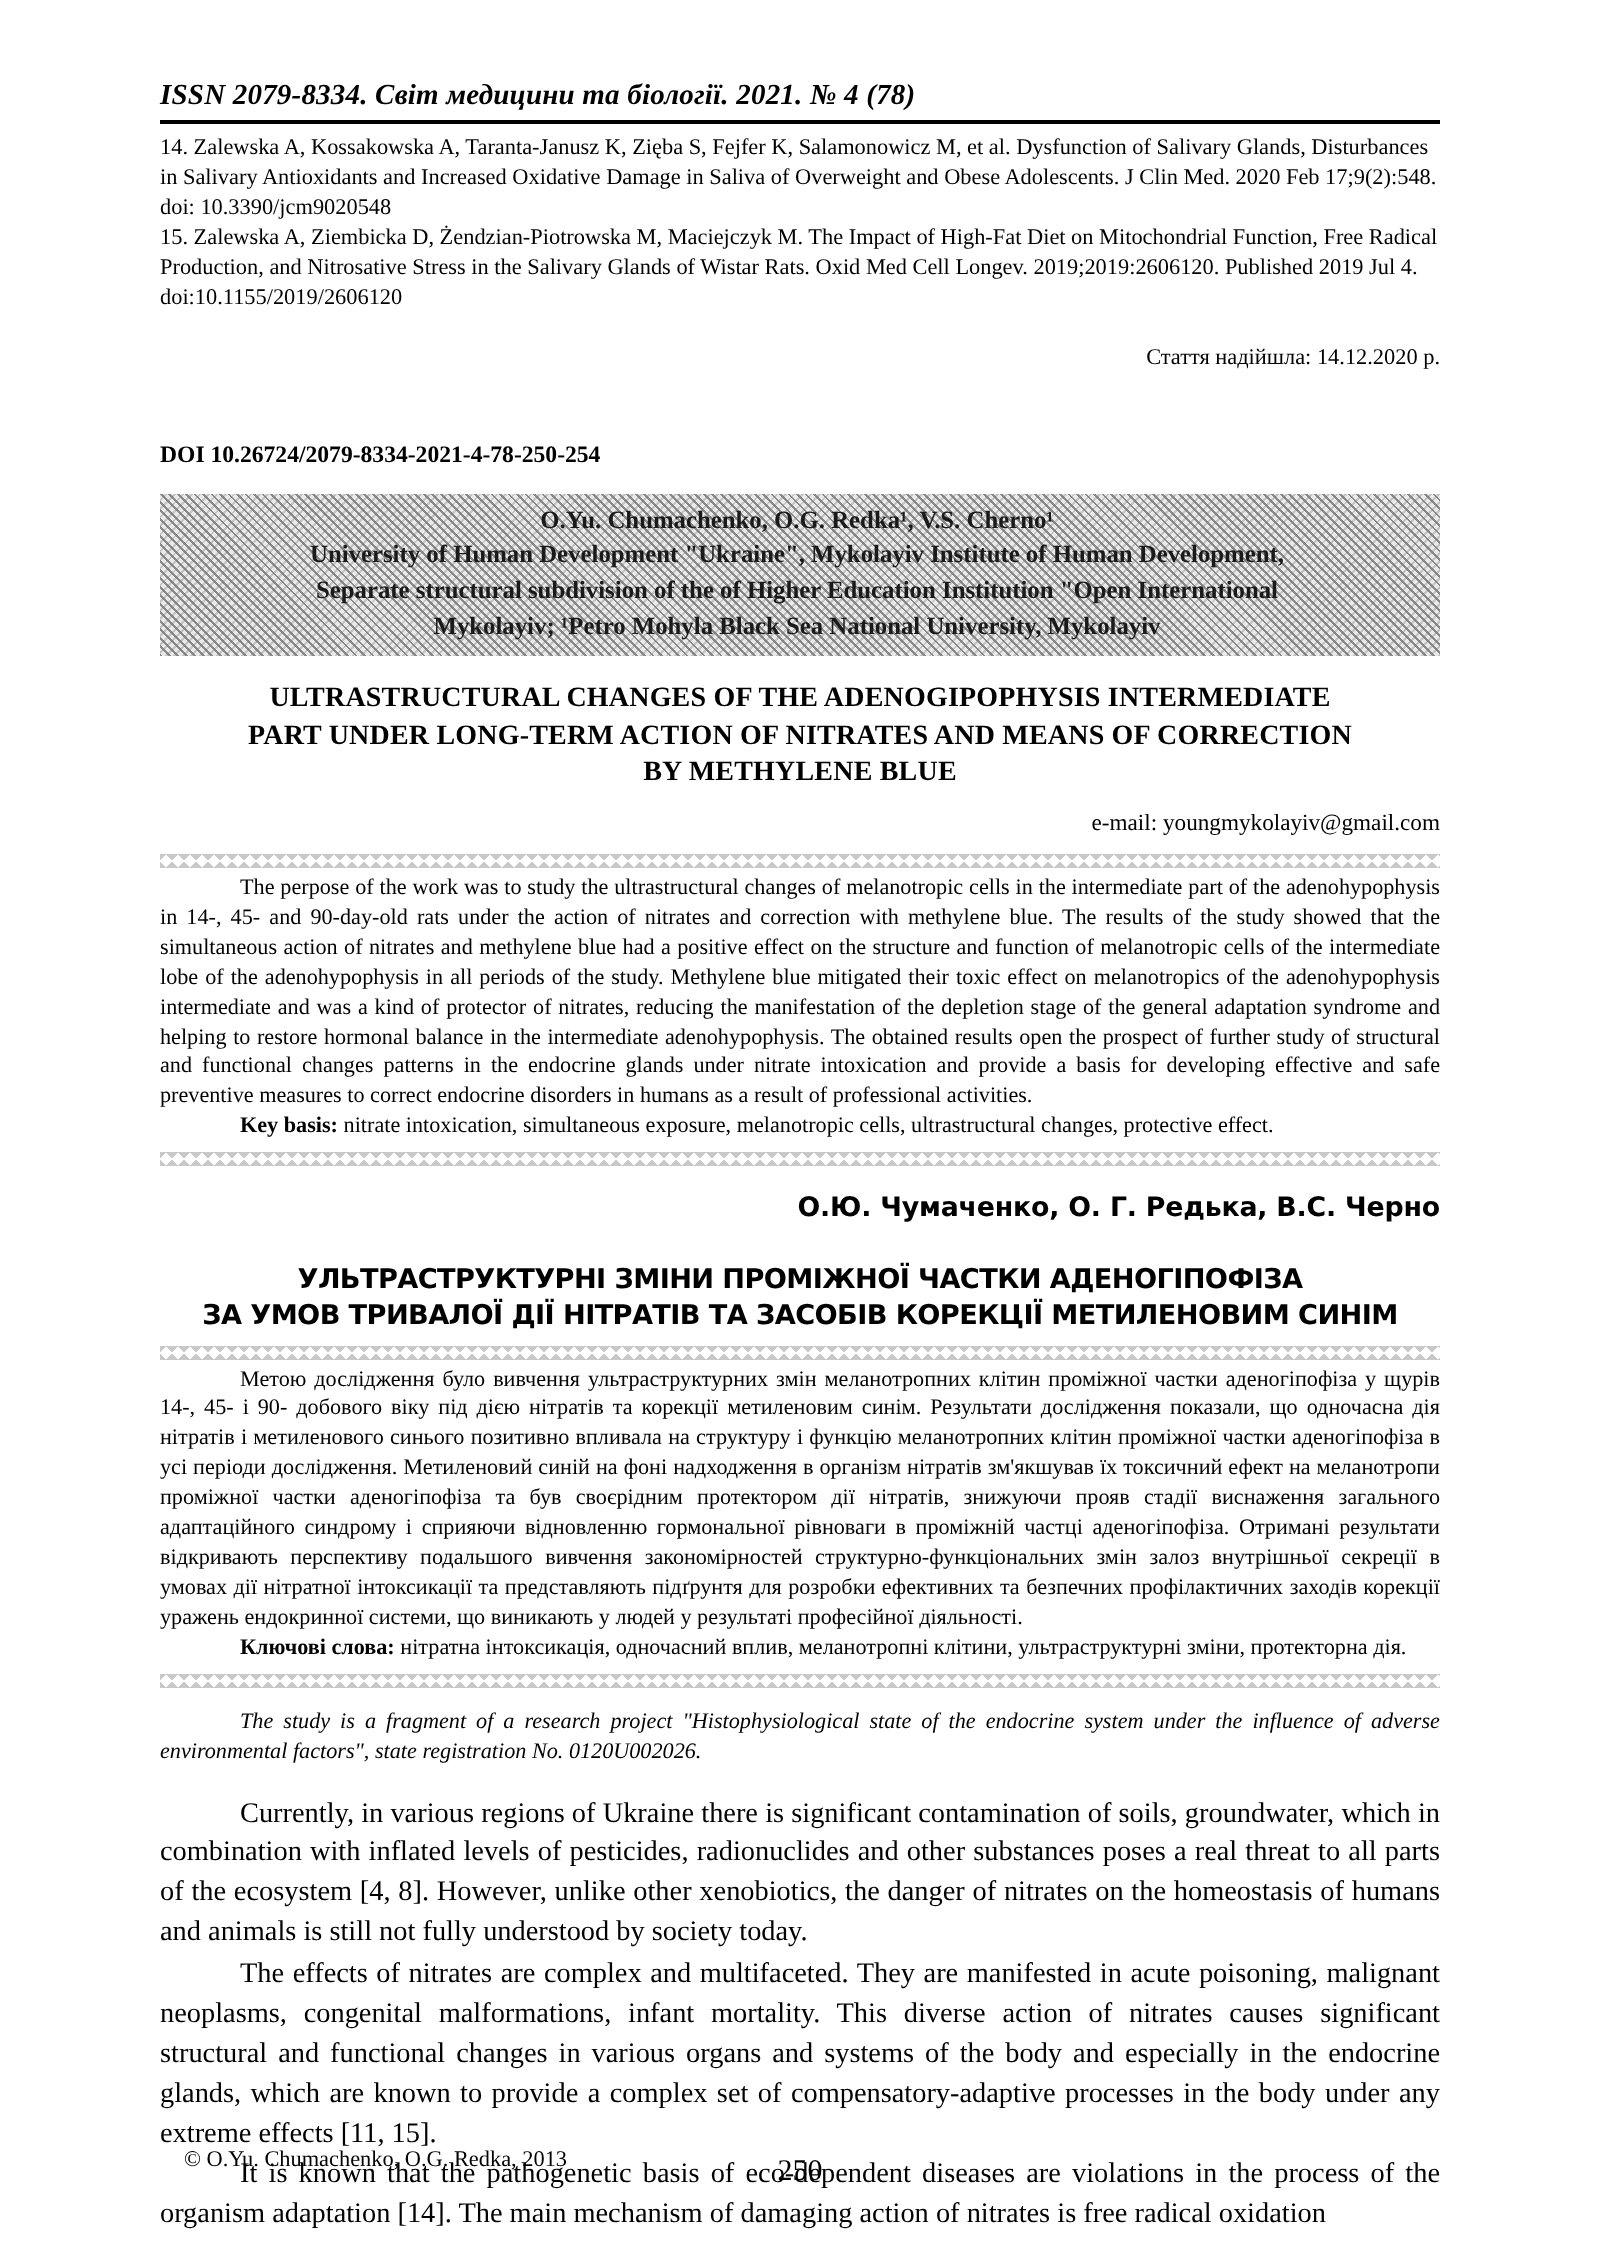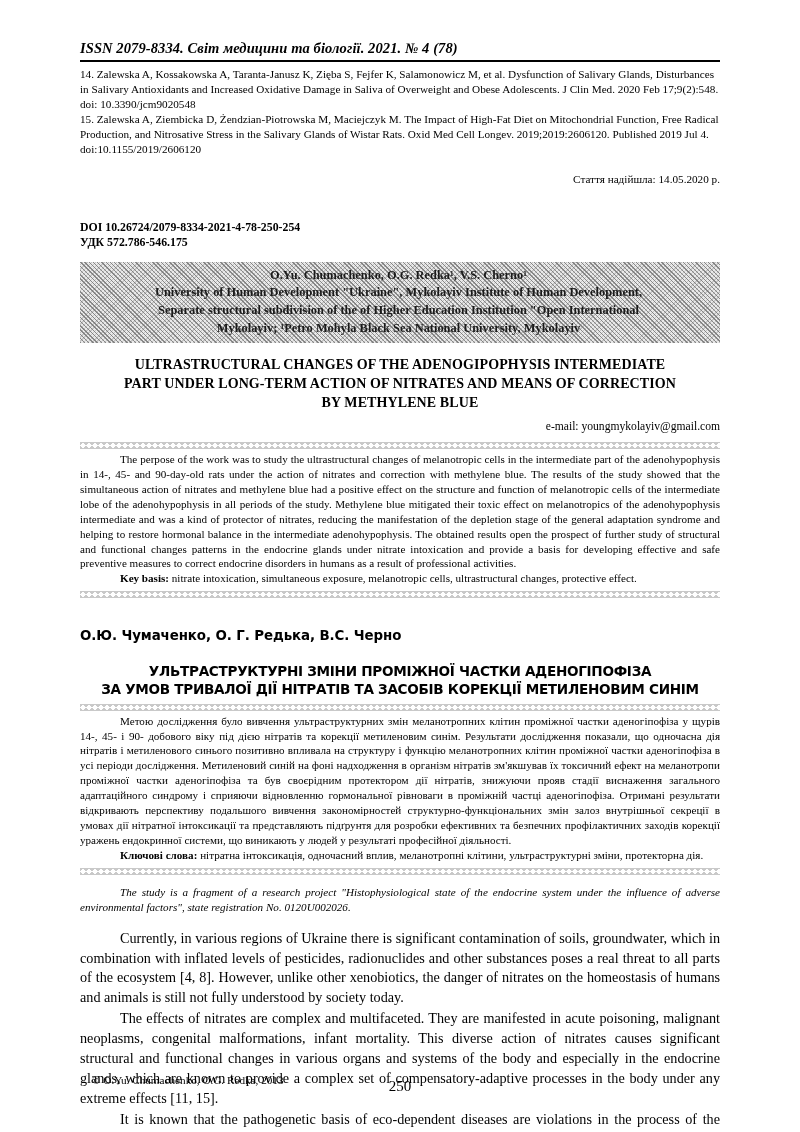--- a/index.html
+++ b/index.html
@@ -131,22 +131,22 @@
     text-align: justify;
     text-justify: inter-word;
     margin: 3px 0 0 0;
   }
   .abstract p { margin: 0; text-indent: 40px; }
   .abstract p.kw { text-indent: 40px; }
   .kw b { font-weight: bold; }
 
   
   .ua-authors {
-    margin-top: 30px;
-    text-align: left;
+    margin-top: 14px;
+    text-align: right;
     font-weight: bold;
     font-size: 13.4px;
     font-family: "DejaVu Sans", "Liberation Sans", sans-serif;
     letter-spacing: -0.1px;
   }
   .ua-title {
     margin-top: 20px;
     text-align: center;
     font-weight: bold;
     font-size: 13.6px;
@@ -204,25 +204,24 @@
 
 <div class="page">
   <div class="content">
 
     <div class="running-head">ISSN 2079-8334. Світ медицини та біології. 2021. № 4 (78)</div>
     <div class="rule-thick"></div>
 
     <div class="ref">14. Zalewska A, Kossakowska A, Taranta-Janusz K, Zięba S, Fejfer K, Salamonowicz M, et al. Dysfunction of Salivary Glands, Disturbances in Salivary Antioxidants and Increased Oxidative Damage in Saliva of Overweight and Obese Adolescents. J Clin Med. 2020 Feb 17;9(2):548. doi: 10.3390/jcm9020548</div>
     <div class="ref">15. Zalewska A, Ziembicka D, Żendzian-Piotrowska M, Maciejczyk M. The Impact of High-Fat Diet on Mitochondrial Function, Free Radical Production, and Nitrosative Stress in the Salivary Glands of Wistar Rats. Oxid Med Cell Longev. 2019;2019:2606120. Published 2019 Jul 4. doi:10.1155/2019/2606120</div>
 
-    <div class="received">Стаття надійшла: 14.05.2020 р.</div>
+    <div class="received">Стаття надійшла: 14.12.2020 р.</div>
 
     <div class="doi-block">
       <div>DOI 10.26724/2079-8334-2021-4-78-250-254</div>
-      <div>УДК 572.786-546.175</div>
     </div>
 
     <div class="author-band">
       <span class="names">O.Yu. Chumachenko, O.G. Redka¹, V.S. Cherno¹</span>
       <span class="affil">University of Human Development "Ukraine", Mykolayiv Institute of Human Development,</span>
       <span class="affil">Separate structural subdivision of the of Higher Education Institution "Open International</span>
       <span class="affil">Mykolayiv;  ¹Petro Mohyla Black Sea National University, Mykolayiv</span>
     </div>
 
     <div class="main-title">

